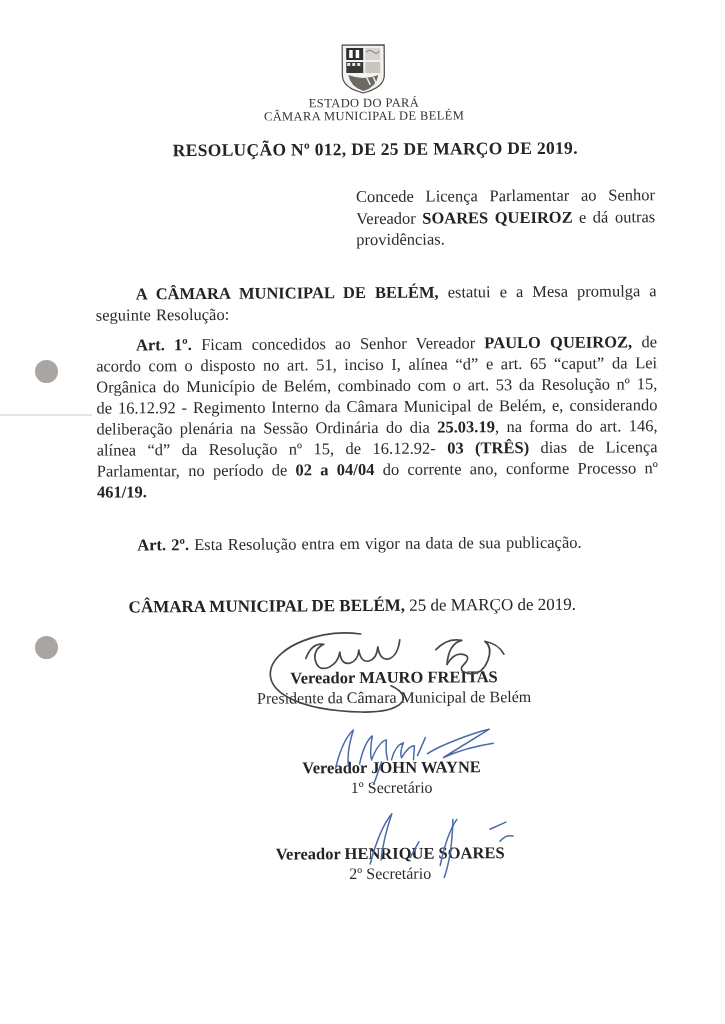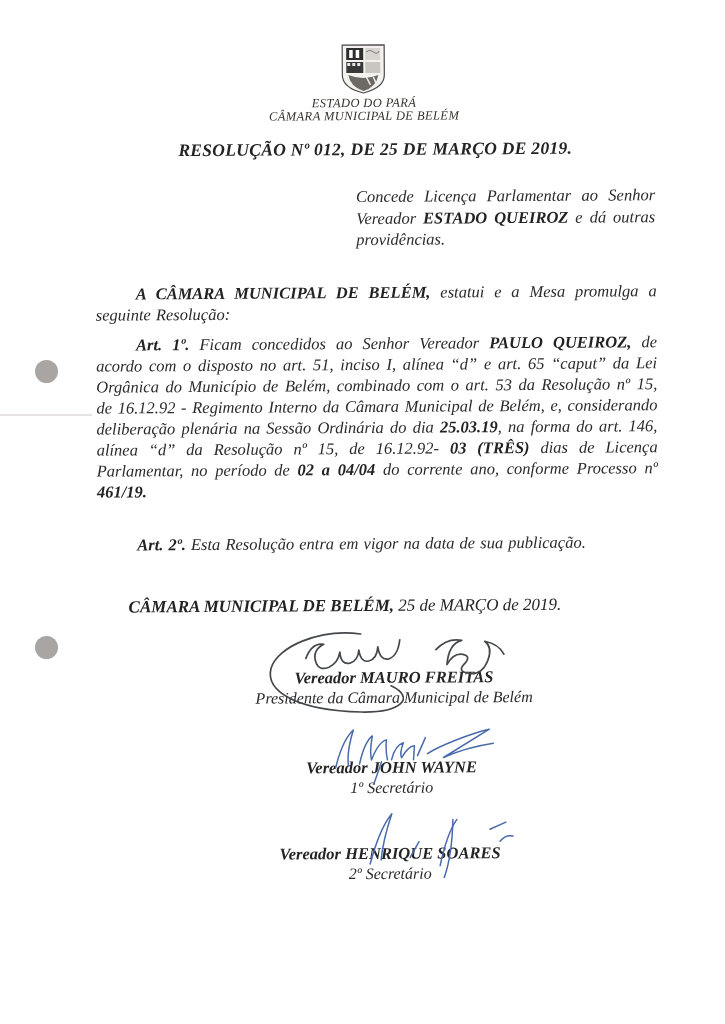--- a/index.html
+++ b/index.html
@@ -1,18 +1,18 @@
 <!DOCTYPE html>
 <html lang="pt"><head>
 <meta charset="utf-8">
 <style>
   html,body{margin:0;padding:0;background:#ffffff;}
   .page{
     position:relative;width:725px;height:996px;background:#ffffff;overflow:hidden;
-    font-family:"Liberation Serif","DejaVu Serif",serif;color:#2b2b2b;font-style:italic;
+    font-family:"Liberation Serif","DejaVu Serif",serif;color:#2b2b2b;
   }
   .hole{position:absolute;width:23px;height:23px;border-radius:50%;background:#a8a5a3;}
   .hole-1{left:35px;top:360px;}
   .hole-2{left:35px;top:636px;}
   .margin-artifact{position:absolute;left:0;top:414px;width:92px;height:2px;background:#e6e4e2;}
   .content{position:absolute;left:0;top:0;width:725px;height:1024px;transform:rotate(-0.35deg);}
   .emblem{position:absolute;left:341px;top:42px;width:50px;height:54px;}
   .org-line{position:absolute;left:0;width:725px;text-align:center;padding-left:8px;box-sizing:border-box;
     font-size:12.5px;letter-spacing:0.4px;color:#35332f;}
   .org1{top:96px;}
@@ -66,21 +66,21 @@
         <path d="M10,33 q15,6 30,0 q-2,12 -15,16 q-13,-4 -15,-16" fill="#55524e" opacity="0.85"></path>
         <path d="M28,35 l4,8 m3,-8 l3,7" stroke="#efece8" stroke-width="1.5" fill="none"></path>
       </svg>
     </div>
 
     <div class="org-line org1">ESTADO DO PARÁ</div>
     <div class="org-line org2">CÂMARA MUNICIPAL DE BELÉM</div>
 
     <div class="doc-title">RESOLUÇÃO Nº 012, DE 25 DE MARÇO DE 2019.</div>
 
-    <div class="ementa"><span>Concede Licença Parlamentar ao Senhor Vereador </span><span class="b">ESTADO QUEIROZ</span><span> e dá outras providências.</span></div>
+    <div class="ementa"><span>Concede Licença Parlamentar ao Senhor Vereador </span><span class="b">SOARES QUEIROZ</span><span> e dá outras providências.</span></div>
 
     <div class="para preamble"><span class="b">A CÂMARA MUNICIPAL DE BELÉM,</span><span> estatui e a Mesa promulga a seguinte Resolução:</span></div>
 
     <div class="para art1"><span class="b">Art. 1º.</span><span>  Ficam concedidos ao Senhor Vereador </span><span class="b">PAULO QUEIROZ,</span><span> de acordo com o disposto no art. 51, inciso I, alínea “d” e art. 65 “caput” da Lei Orgânica do Município de Belém, combinado com o art. 53 da Resolução nº 15, de 16.12.92 - Regimento Interno da Câmara Municipal de Belém, e, considerando deliberação plenária na Sessão Ordinária do dia </span><span class="b">25.03.19</span><span>, na forma do art. 146, alínea “d” da Resolução nº 15, de 16.12.92- </span><span class="b">03 (TRÊS)</span><span> dias de Licença Parlamentar, no período de </span><span class="b">02 a 04/04</span><span> do corrente ano, conforme Processo nº </span><span class="b">461/19.</span></div>
 
     <div class="para art2"><span class="b">Art. 2º.</span><span>  Esta Resolução entra em vigor na data de sua publicação.</span></div>
 
     <div class="dateline"><span class="b">CÂMARA MUNICIPAL DE BELÉM,</span><span> 25 de MARÇO de 2019.</span></div>
 
     <div class="sig sig1">

